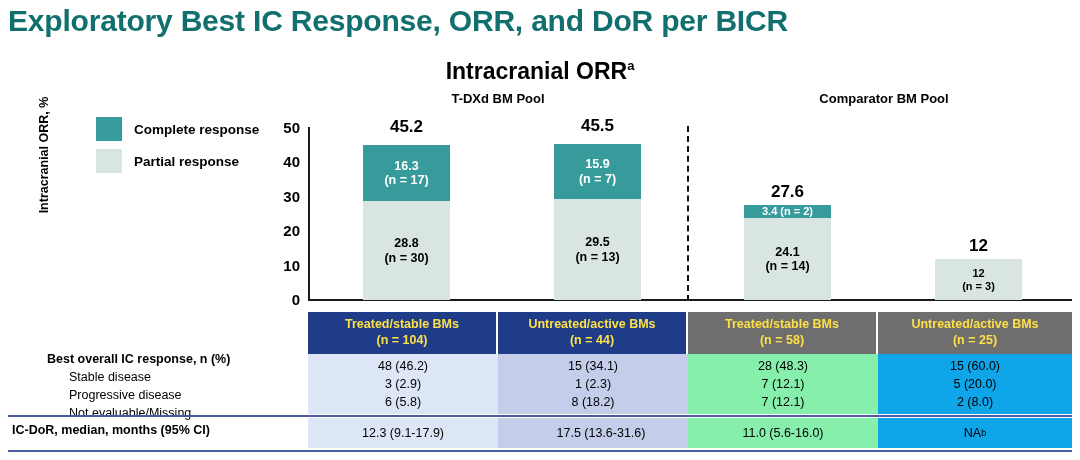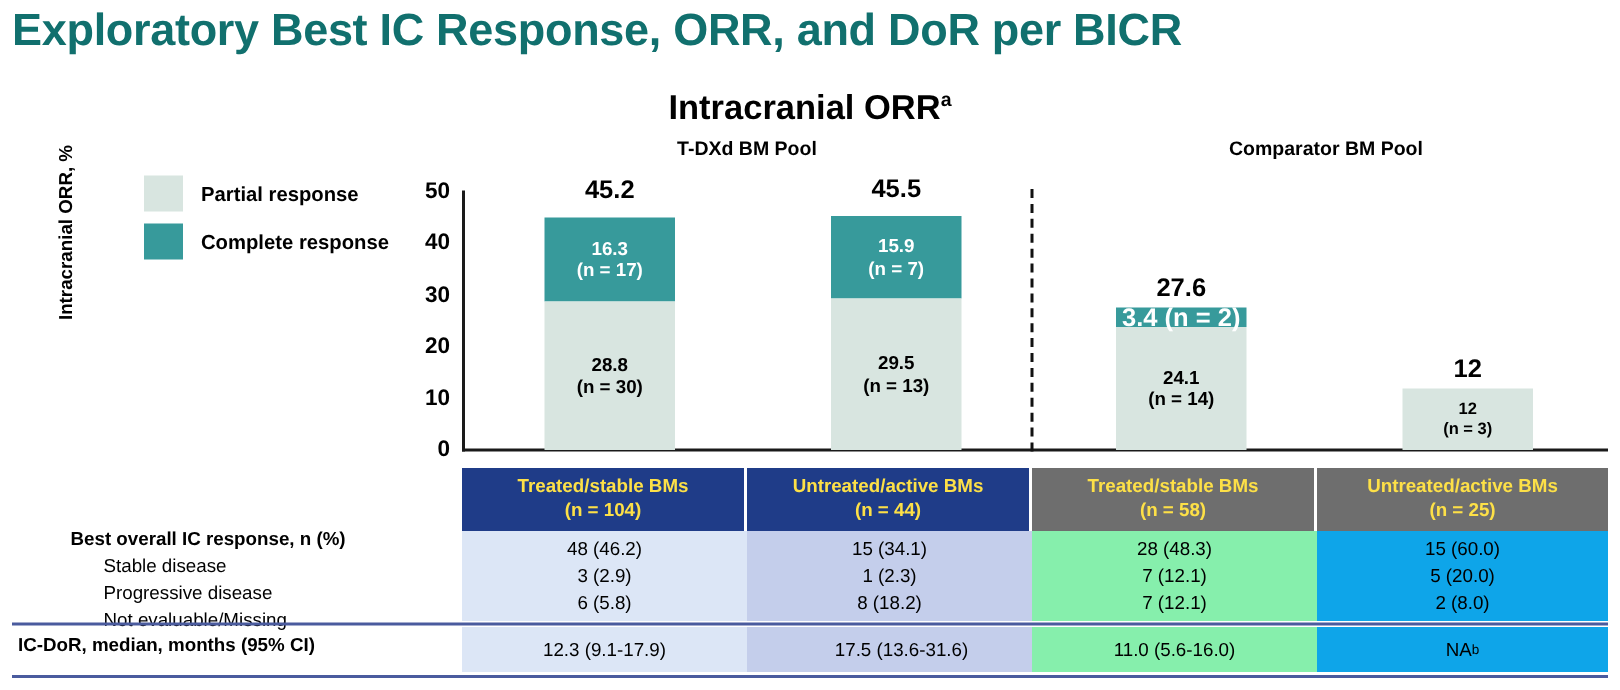--- a/index.html
+++ b/index.html
@@ -161,21 +161,21 @@
     background: #D8E5E0;
     color: #000000;
   }
   .seg-label {
     font-size: 12.5px;
     font-weight: bold;
     white-space: nowrap;
   }
   .seg-label.small { font-size: 11px; }
   .seg-inline {
-    font-size: 17px;
+    font-size: 11px;
     font-weight: bold;
     white-space: nowrap;
   }
   .bar-total {
     position: absolute;
     width: 100%;
     text-align: center;
     font-size: 17px;
     font-weight: bold;
     color: #000;
@@ -268,26 +268,26 @@
 
 <div id="chart-title">
   <span>Intracranial ORR</span><span class="sup">a</span>
 </div>
 
 <div class="group-label" id="group-label-tdxd">T-DXd BM Pool</div>
 <div class="group-label" id="group-label-comparator">Comparator BM Pool</div>
 
 <div id="legend">
   <div class="legend-row">
+    <div class="legend-swatch" style="background:#379A9B;"></div>
+    <div class="legend-text">Complete response</div>
+  </div>
+  <div class="legend-row">
     <div class="legend-swatch" style="background:#D8E5E0;"></div>
     <div class="legend-text">Partial response</div>
-  </div>
-  <div class="legend-row">
-    <div class="legend-swatch" style="background:#379A9B;"></div>
-    <div class="legend-text">Complete response</div>
   </div>
 </div>
 
 <div id="plot">
 
   <div id="axis-title">Intracranial ORR, %</div>
 
   <div class="y-tick" style="top:119px;">50</div>
   <div class="y-tick" style="top:153px;">40</div>
   <div class="y-tick" style="top:188px;">30</div>

